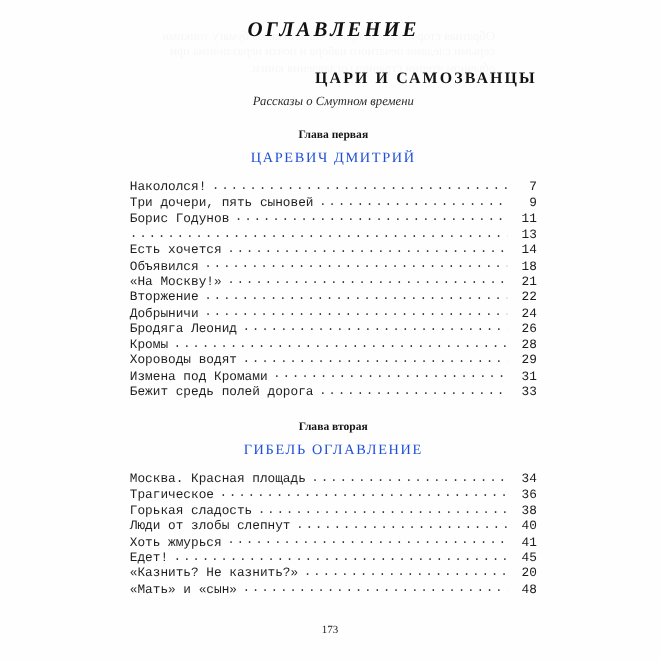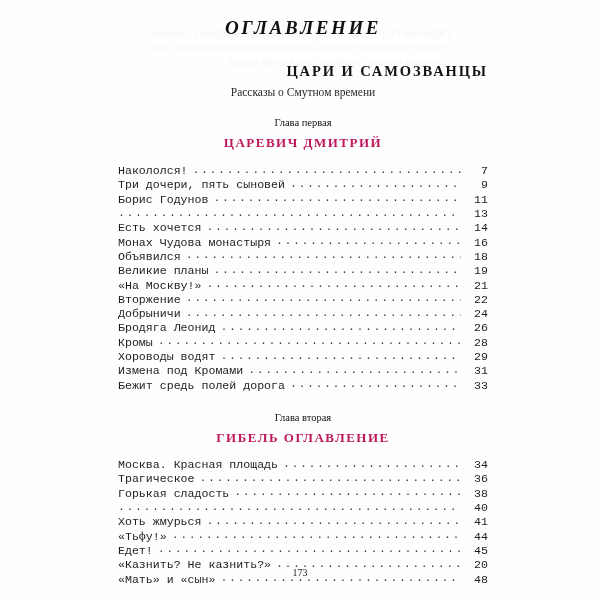--- a/index.html
+++ b/index.html
@@ -65,39 +65,40 @@
     font-size: 14.5px;
     font-weight: bold;
     letter-spacing: 1.9px;
     margin-top: 24px;
     color: #141414;
   }
 
   .part-subtitle {
     text-align: center;
     font-size: 11.5px;
+    font-style: italic;
     margin-top: 6px;
     color: #2a2a2a;
   }
 
   .chapter-label {
     text-align: center;
     font-size: 10.5px;
-    font-weight: normal;
+    font-weight: bold;
     margin-top: 19px;
     color: #141414;
   }
 
   .chapter-title {
     text-align: center;
     font-size: 13px;
-    font-weight: bold;
+    font-weight: normal;
     letter-spacing: 1.5px;
     margin-top: 7px;
-    color: #be185d;
+    color: #1d4ed8;
   }
 
   .toc-list {
     list-style: none;
     margin: 0;
     padding: 0;
     font-family: Liberation Mono, monospace;
   }
 
   .toc-list.first  { margin-top: 13px; }
@@ -186,33 +187,23 @@
       <li class="toc-entry">
         <span class="leader"></span>
         <span class="entry-page">13</span>
       </li>
       <li class="toc-entry">
         <span class="entry-title">Есть хочется</span>
         <span class="leader"></span>
         <span class="entry-page">14</span>
       </li>
       <li class="toc-entry">
-        <span class="entry-title">Монах Чудова монастыря</span>
-        <span class="leader"></span>
-        <span class="entry-page">16</span>
-      </li>
-      <li class="toc-entry">
         <span class="entry-title">Объявился</span>
         <span class="leader"></span>
         <span class="entry-page">18</span>
-      </li>
-      <li class="toc-entry">
-        <span class="entry-title">Великие планы</span>
-        <span class="leader"></span>
-        <span class="entry-page">19</span>
       </li>
       <li class="toc-entry">
         <span class="entry-title">«На Москву!»</span>
         <span class="leader"></span>
         <span class="entry-page">21</span>
       </li>
       <li class="toc-entry">
         <span class="entry-title">Вторжение</span>
         <span class="leader"></span>
         <span class="entry-page">22</span>
@@ -262,34 +253,30 @@
         <span class="entry-title">Трагическое</span>
         <span class="leader"></span>
         <span class="entry-page">36</span>
       </li>
       <li class="toc-entry">
         <span class="entry-title">Горькая сладость</span>
         <span class="leader"></span>
         <span class="entry-page">38</span>
       </li>
       <li class="toc-entry">
+        <span class="entry-title">Люди от злобы слепнут</span>
         <span class="leader"></span>
         <span class="entry-page">40</span>
       </li>
       <li class="toc-entry">
         <span class="entry-title">Хоть жмурься</span>
         <span class="leader"></span>
         <span class="entry-page">41</span>
       </li>
       <li class="toc-entry">
-        <span class="entry-title">«Тьфу!»</span>
-        <span class="leader"></span>
-        <span class="entry-page">44</span>
-      </li>
-      <li class="toc-entry">
         <span class="entry-title">Едет!</span>
         <span class="leader"></span>
         <span class="entry-page">45</span>
       </li>
       <li class="toc-entry">
         <span class="entry-title">«Казнить? Не казнить?»</span>
         <span class="leader"></span>
         <span class="entry-page">20</span>
       </li>
       <li class="toc-entry">

